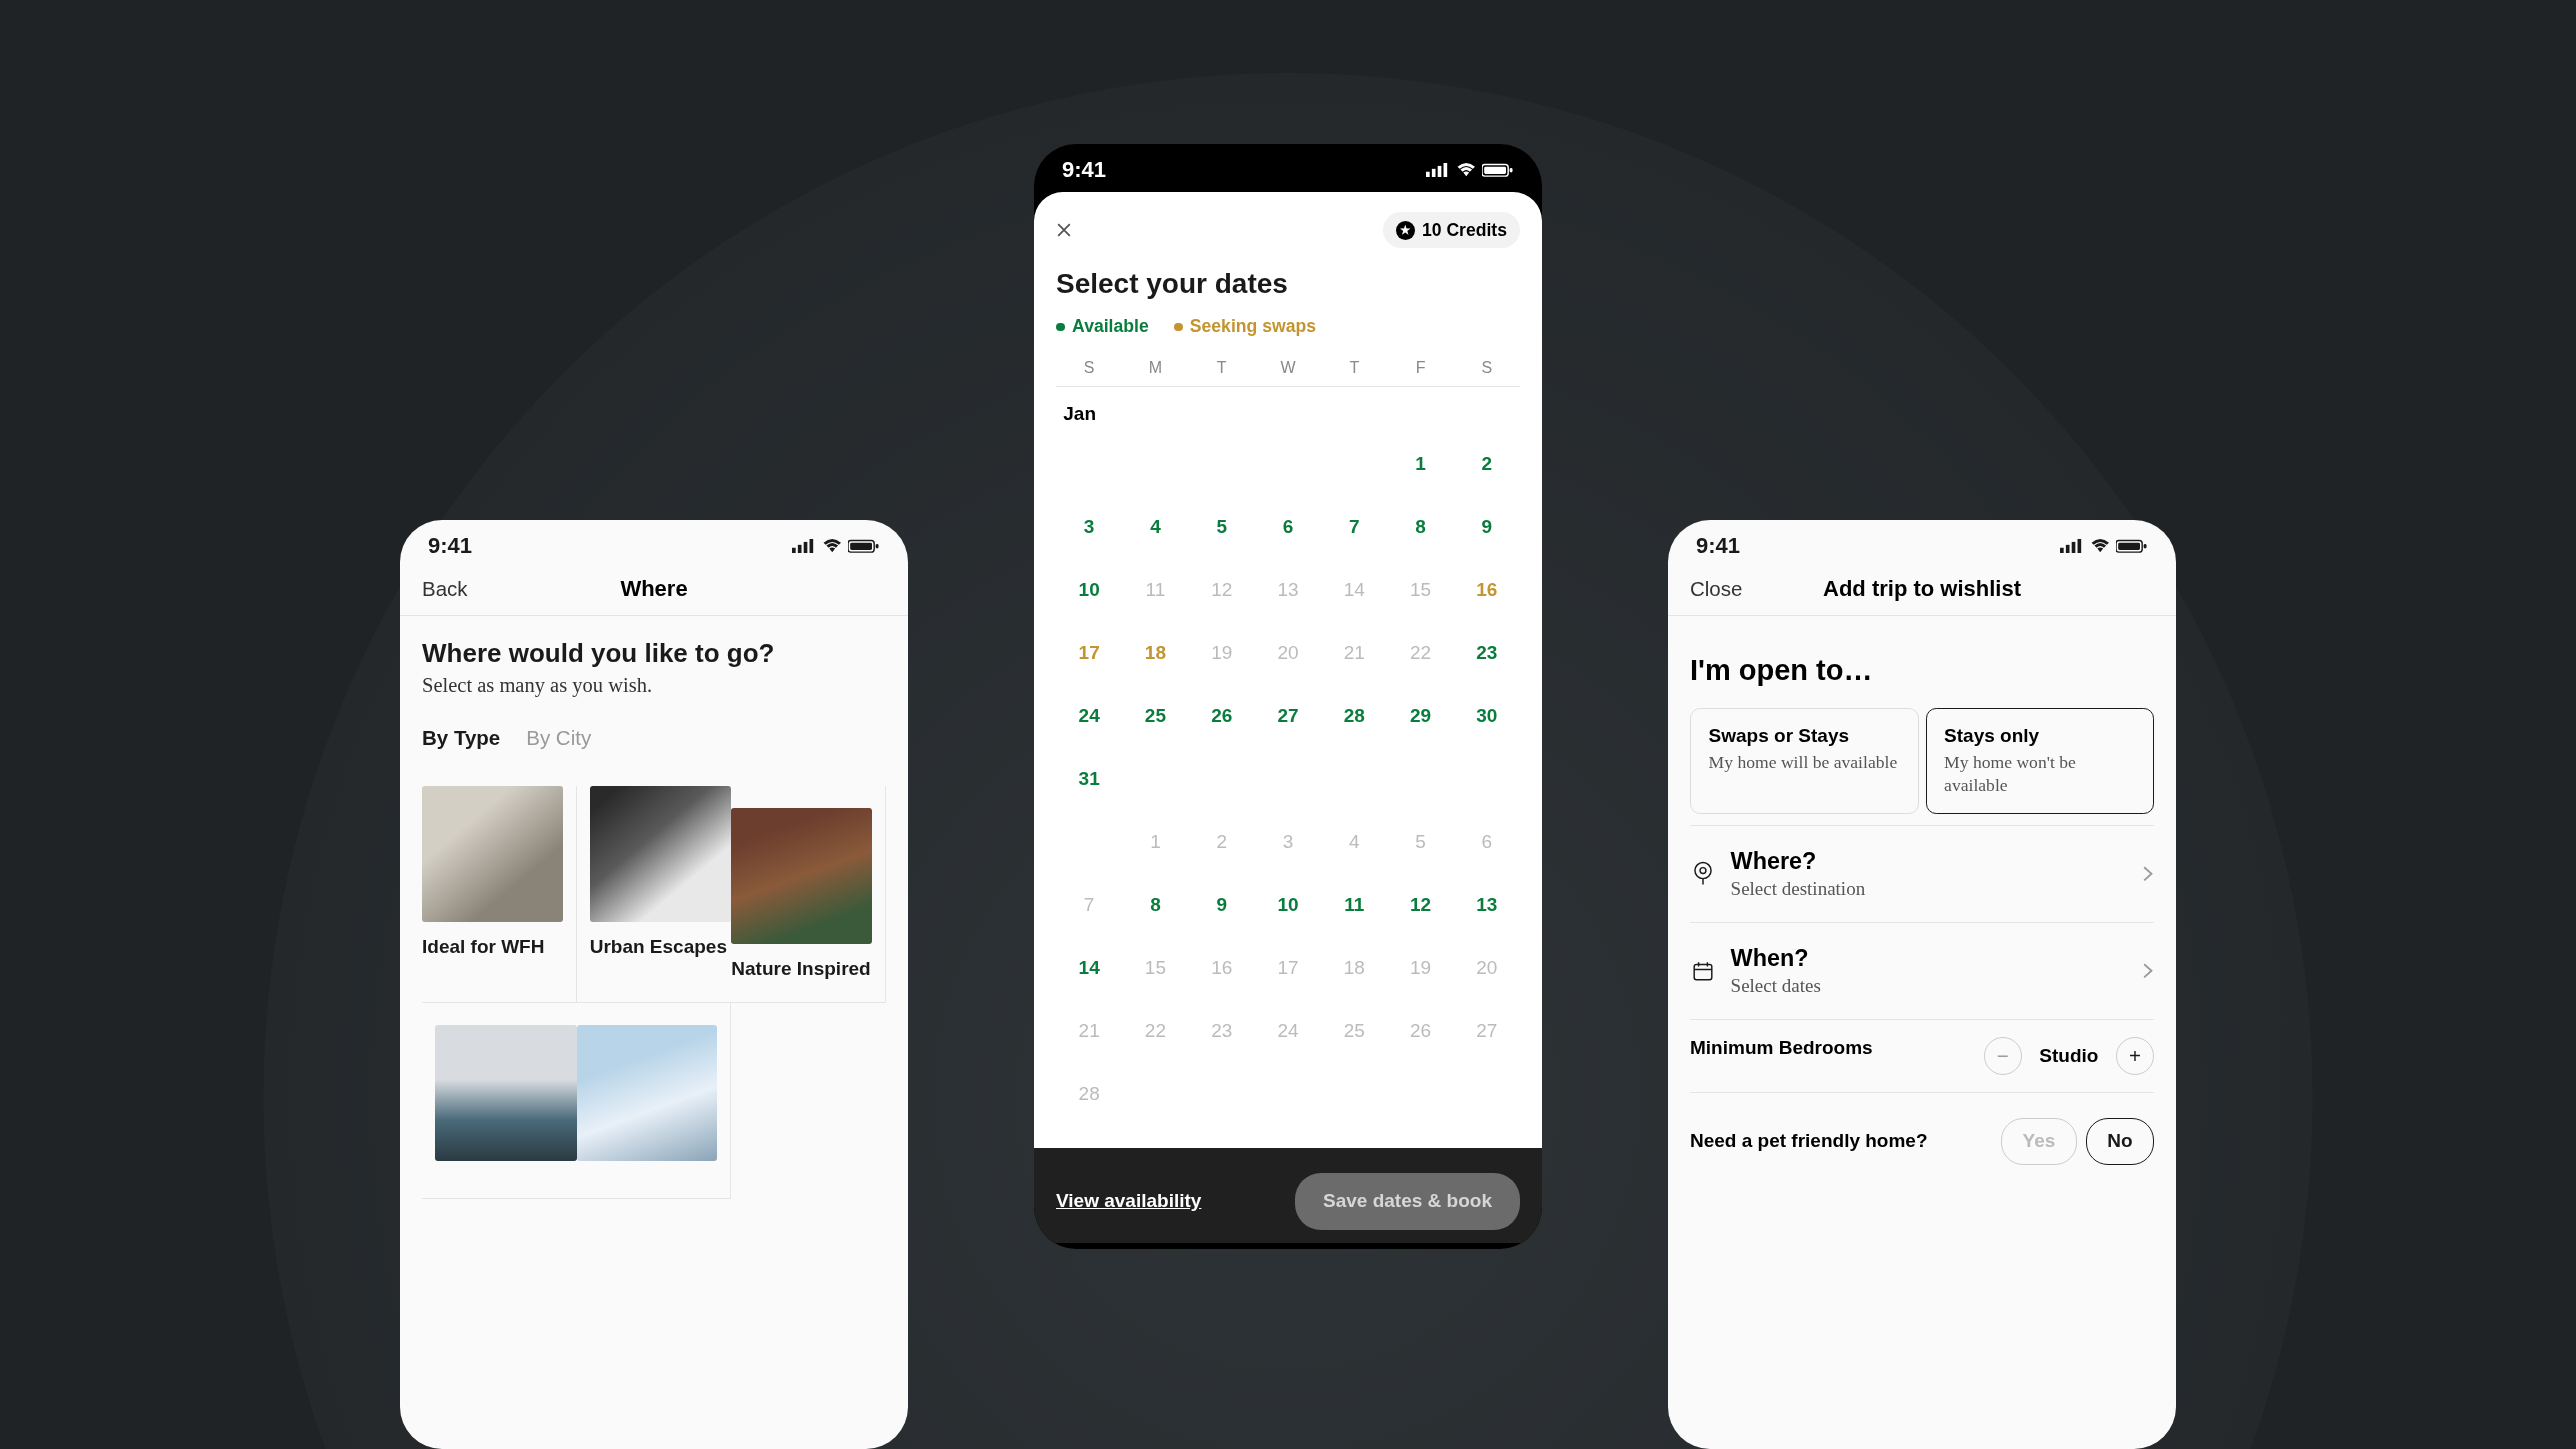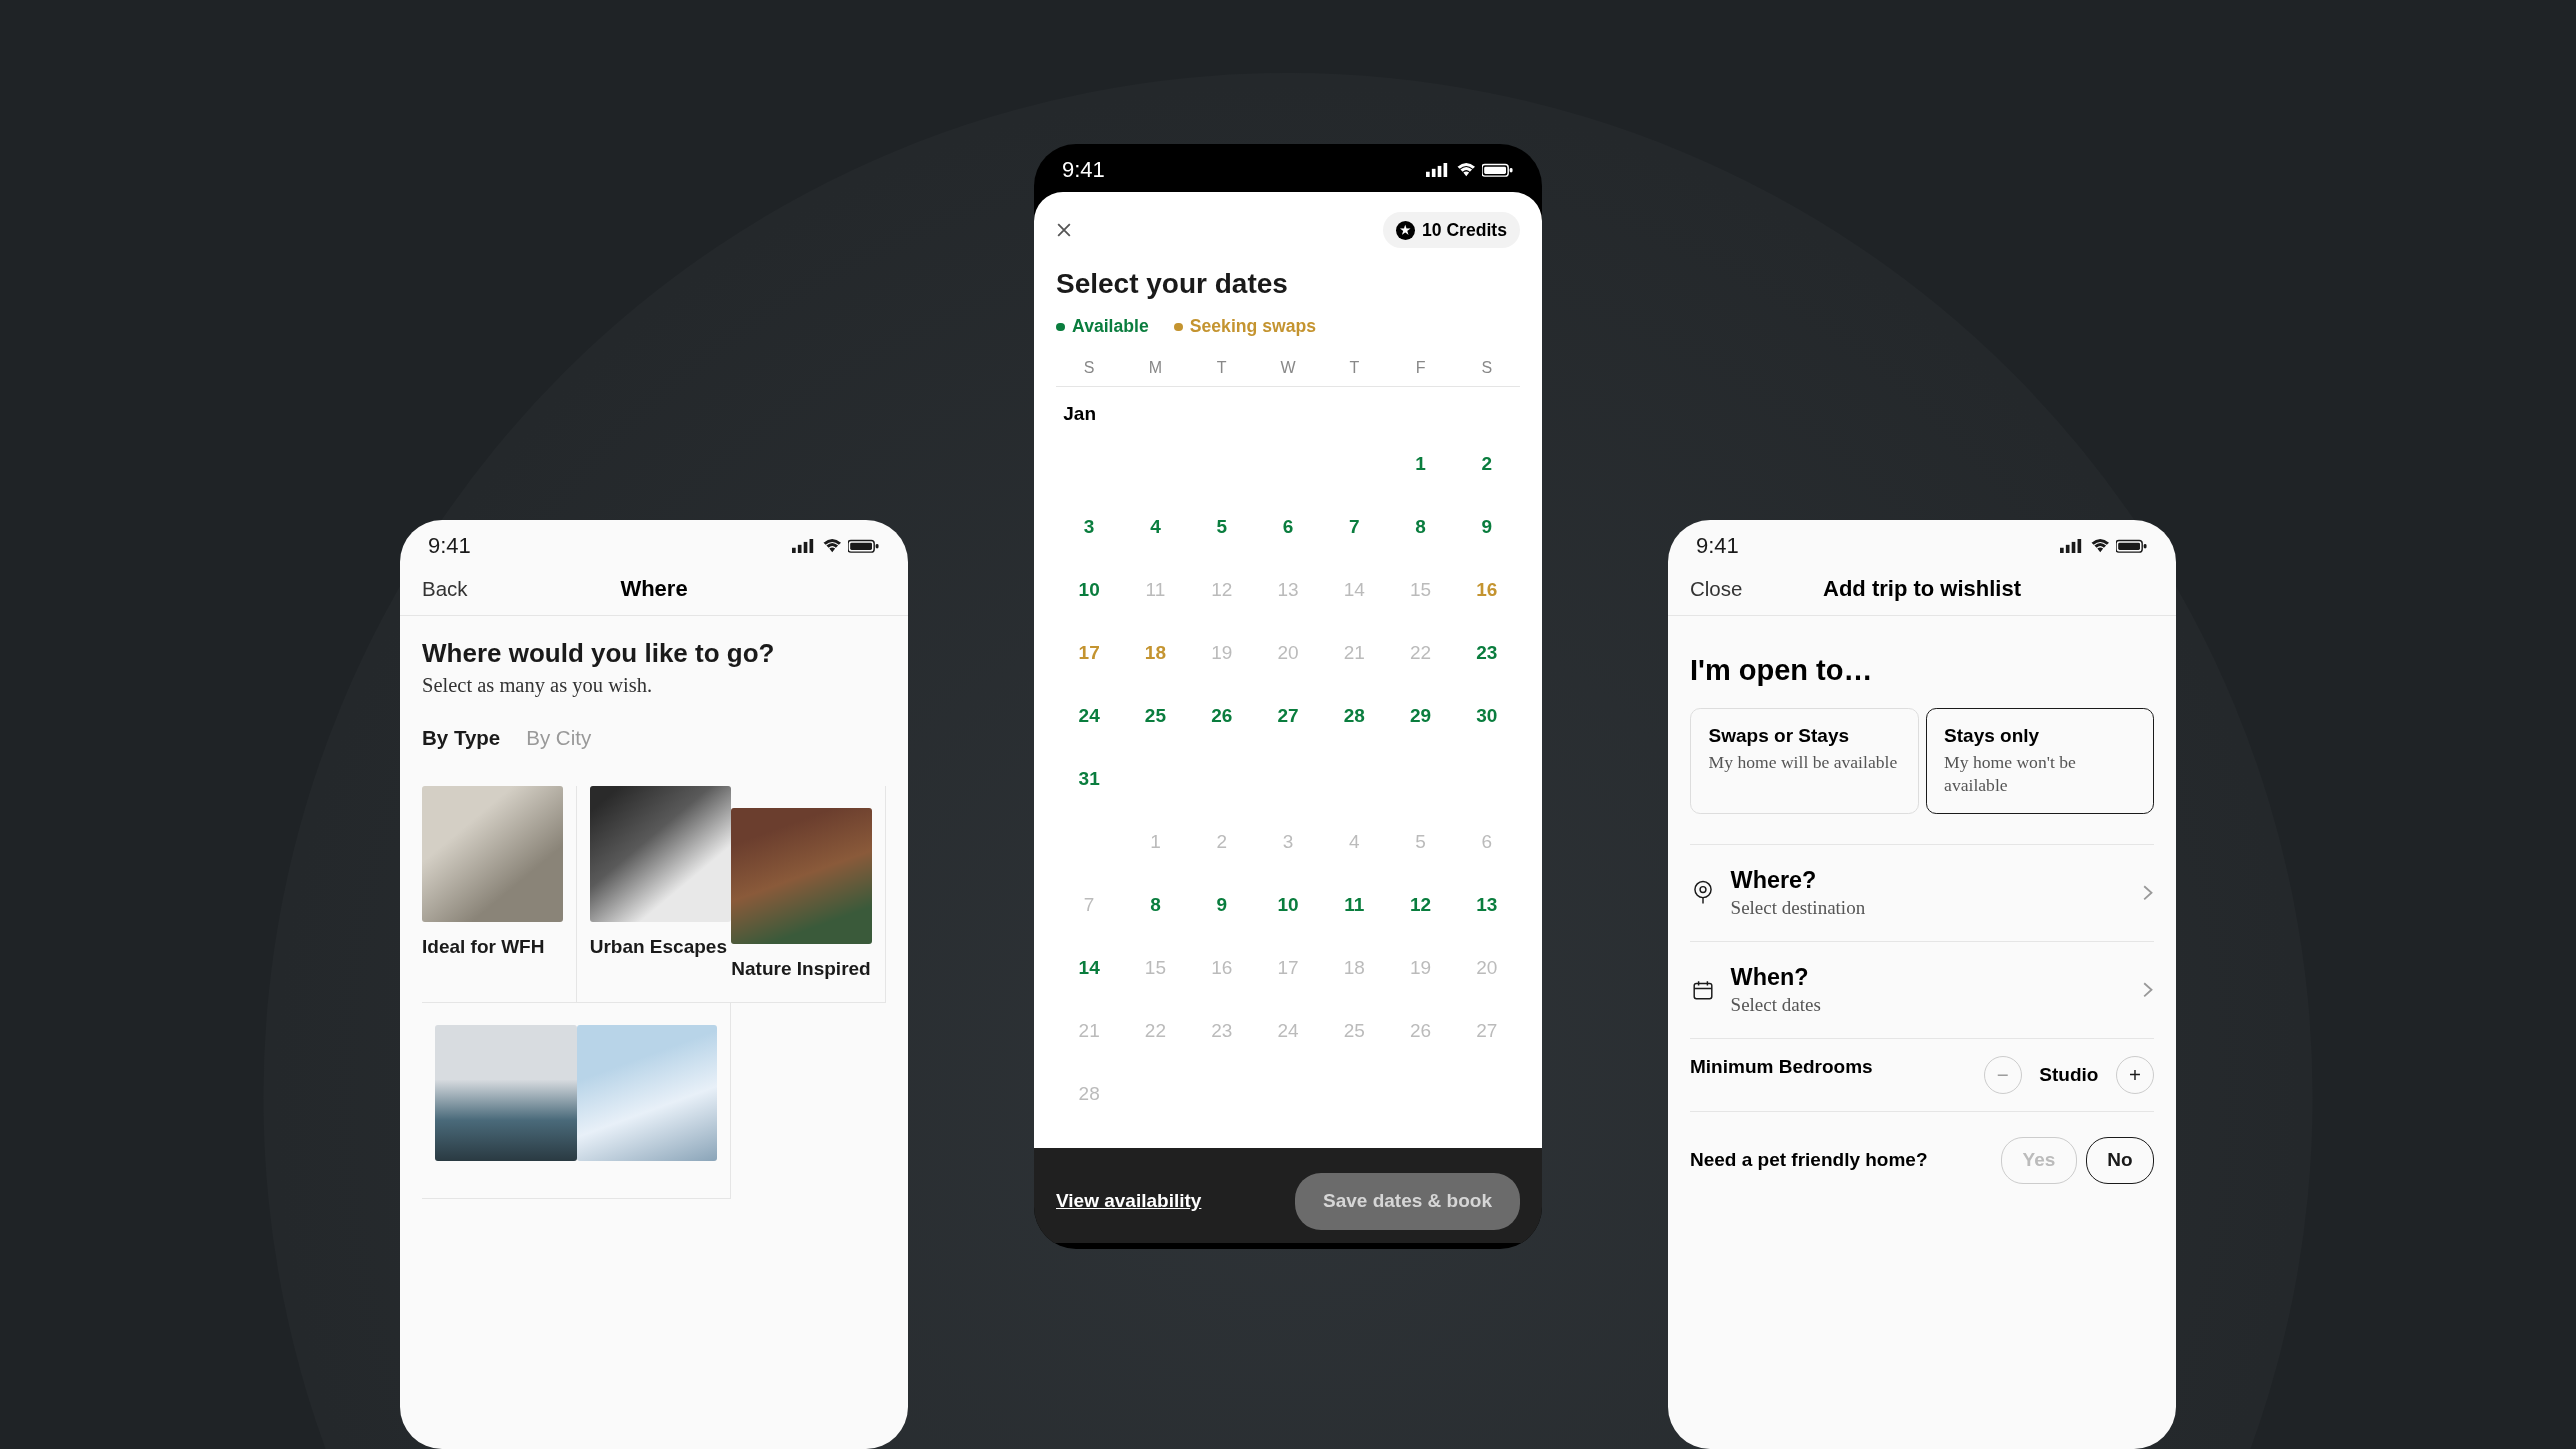--- a/index.html
+++ b/index.html
@@ -4,21 +4,21 @@
 <style>
 *{margin:0;padding:0;box-sizing:border-box;font-family:-apple-system,BlinkMacSystemFont,"Segoe UI",sans-serif}
 body{background:#1f2326;width:2576px;height:1449px;position:relative;overflow:hidden}
 .arc{position:absolute;width:2049px;height:2049px;border-radius:50%;background:radial-gradient(circle,#2e3337 0%,#24282b 70%);left:50%;top:73px;transform:translateX(-50%)}
 .phone{position:absolute;background:#000;border-radius:42px;overflow:hidden}
 .phone-left{width:508px;left:400px;top:520px;height:929px}
 .phone-center{width:508px;left:1034px;top:144px;height:1105px}
 .phone-right{width:508px;left:1668px;top:520px;height:929px}
 .screen{background:#fafafa;height:100%;display:flex;flex-direction:column}
 .screen-dark{background:#000}
-.status-bar{display:flex;justify-content:space-between;align-items:center;padding:13px 28px 8.8px;font-size:22px;font-weight:400;color:#1a1a1a}
+.status-bar{display:flex;justify-content:space-between;align-items:center;padding:13px 28px 8.8px;font-size:22px;font-weight:700;color:#1a1a1a}
 .status-bar.dark{color:#fff}
 .status-icons{display:flex;gap:5.9px;align-items:center}
 .nav-bar{display:flex;align-items:center;padding:8.8px 22px 14.6px;position:relative;border-bottom:0.7px solid #e5e5e5}
 .nav-back{font-size:20.5px;color:#333}
 .nav-title{position:absolute;left:50%;transform:translateX(-50%);font-size:22px;font-weight:600}
 .content{padding:22px}
 .h1{font-size:26px;font-weight:700;color:#1a1a1a;margin-bottom:4.4px}
 .sub{font-size:20.5px;color:#333;font-family:Georgia,serif}
 .tabs{display:flex;gap:26px;margin-top:29px;font-size:20.5px}
 .tab{color:#999}
@@ -49,21 +49,21 @@
 .day.empty{visibility:hidden}
 .day.green{color:#0a7d3e}
 .day.amber{color:#c49430}
 .day.grey{color:#bbb;font-weight:400}
 .bottom-bar{background:#202020;padding:25px 22px 13px;display:flex;justify-content:space-between;align-items:center}
 .link{color:#fff;font-size:19px;font-weight:600;text-decoration:underline}
 .btn-primary{background:#6b6b6b;color:#d6d6d6;border-radius:26px;padding:17.6px 28px;font-size:19px;font-weight:700;border:none}
 .home-ind{width:181px;height:7.3px;background:#fff;border-radius:4.4px;margin:13px auto 10.2px}
 
 .open-to{font-size:29px;font-weight:800;margin:16px 0 20.5px}
-.option-row{display:flex;gap:7px;margin-bottom:30px}
+.option-row{display:flex;gap:7px;margin-bottom:11px}
 .option{flex:1;border:0.7px solid #ddd;border-radius:10.2px;padding:16px 17.6px}
 .option.selected{border:1.1px solid #1a1a1a}
 .opt-title{font-size:19px;font-weight:700;margin-bottom:4.4px}
 .opt-sub{font-size:17.6px;color:#555;font-family:Georgia,serif;line-height:1.3}
 .section{border-top:0.7px solid #e5e5e5;padding:22px 0;display:flex;align-items:center;gap:14.6px;position:relative}
 .section-icon{width:26px;display:flex;justify-content:center}
 .section-body{flex:1}
 .section-title{font-size:23.4px;font-weight:700;margin-bottom:2.9px}
 .section-sub{font-size:19px;color:#555;font-family:Georgia,serif}
 .chev{color:#999}

